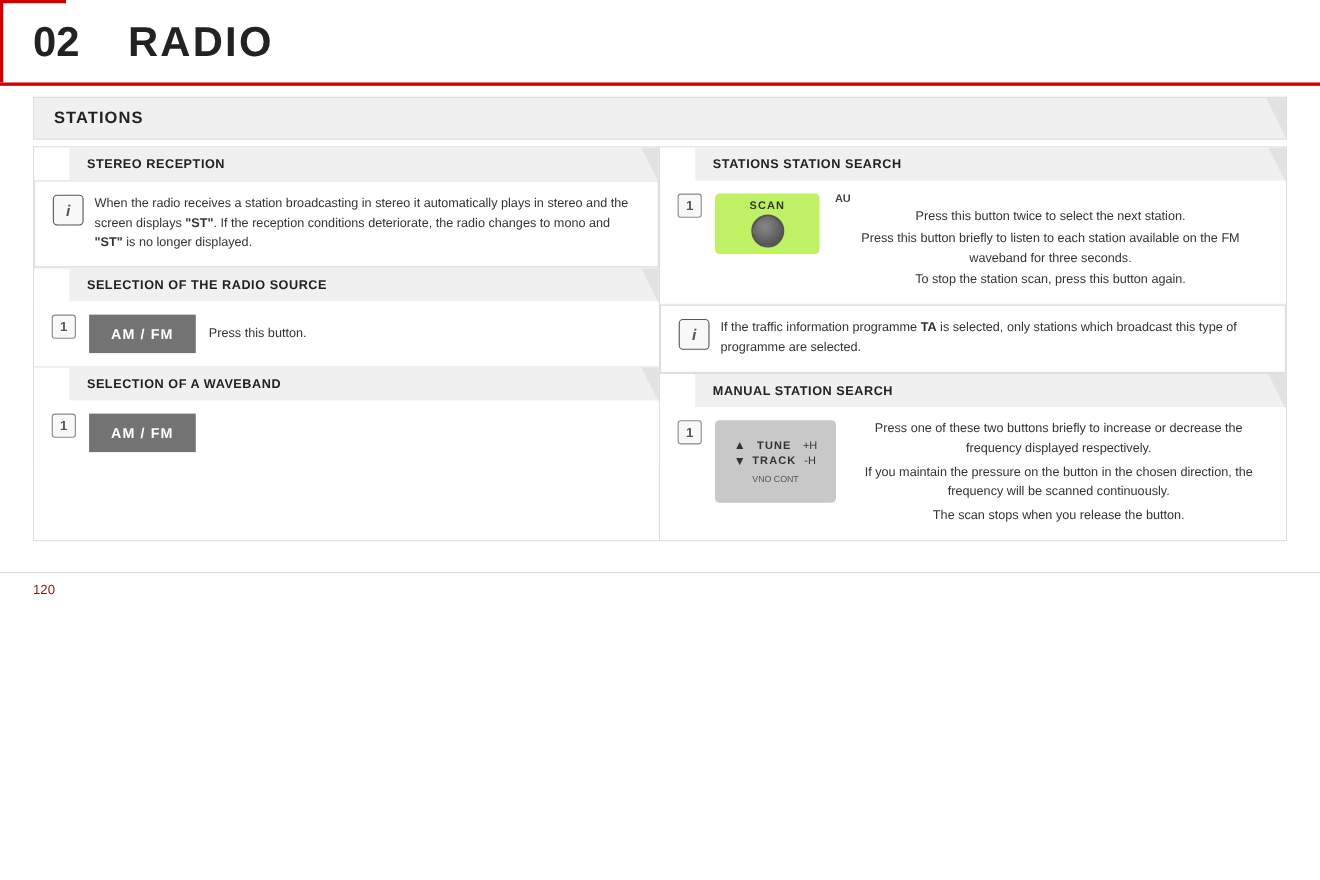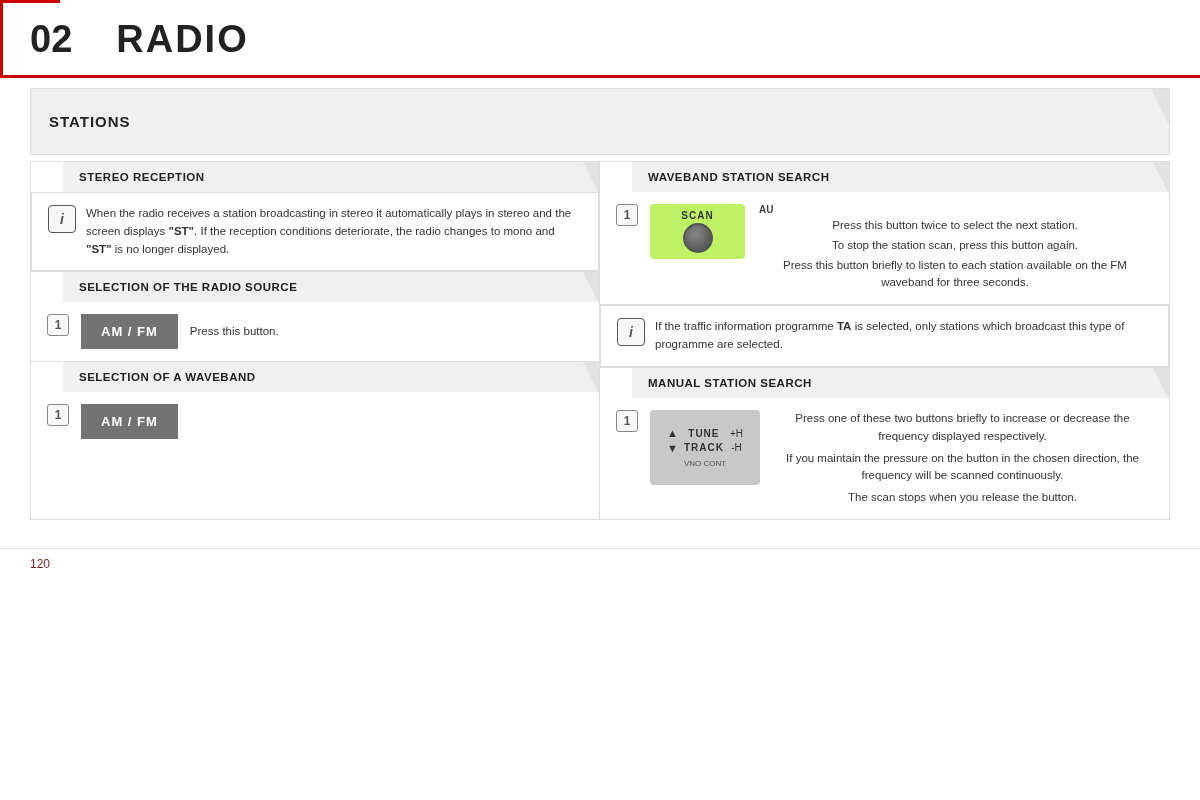--- a/index.html
+++ b/index.html
@@ -44,21 +44,21 @@
 
     
     .content-area {
       padding: 10px 30px 20px 30px;
     }
 
     
     .section-header {
       background: #f0f0f0;
       border: 1px solid #ddd;
-      padding: 24px 18px;
+      padding: 10px 18px;
       margin-bottom: 0;
       position: relative;
     }
     .section-header::after {
       content: '';
       position: absolute;
       right: 0; top: 0;
       border-top: 36px solid #ccc;
       border-left: 18px solid transparent;
       opacity: 0.4;
@@ -313,37 +313,37 @@
           </div>
         </div>
       </div>
 
     </div>
 
     <div class="grid-cell">
 
       <div class="grid-cell-inner">
         <div class="subsection-header">
-          <span class="subsection-title">WAVEBAND STATION SEARCH</span>
+          <span class="subsection-title">STATIONS STATION SEARCH</span>
         </div>
         <div class="step-block">
           <div class="step-num">1</div>
           <div class="step-content" style="align-items:flex-start;">
 
             <div class="scan-img">
               <div class="scan-inner">
                 <span class="scan-label">SCAN</span>
                 <div class="scan-knob"></div>
               </div>
             </div>
             <div style="display:flex;flex-direction:column;gap:2px;">
               <span class="scan-au">AU</span>
               <span class="step-text">Press this button twice to select the next station.</span>
+              <span class="step-text">Press this button briefly to listen to each station available on the FM waveband for three seconds.</span>
               <span class="step-text">To stop the station scan, press this button again.</span>
-              <span class="step-text">Press this button briefly to listen to each station available on the FM waveband for three seconds.</span>
             </div>
           </div>
         </div>
       </div>
 
       <div class="grid-cell-inner">
         <div class="info-block">
           <div class="info-icon">i</div>
           <div class="info-text">
             If the traffic information programme <span class="bold">TA</span> is selected, only stations which broadcast this type of programme are selected.

